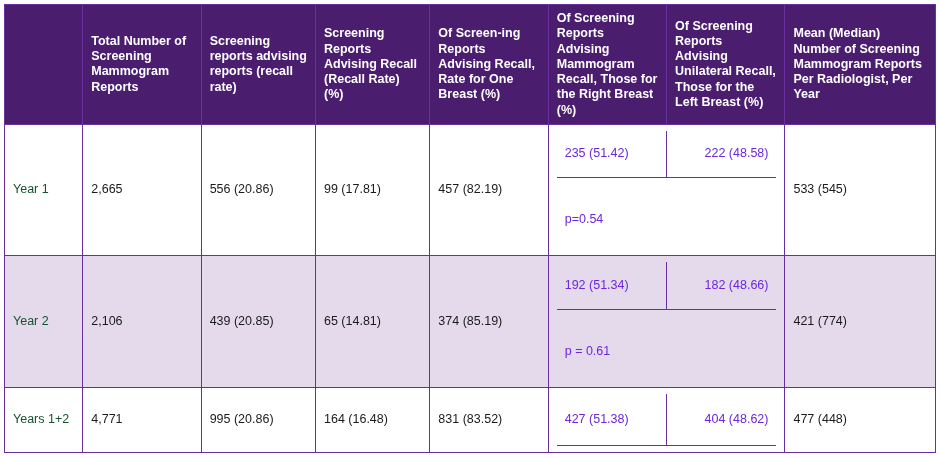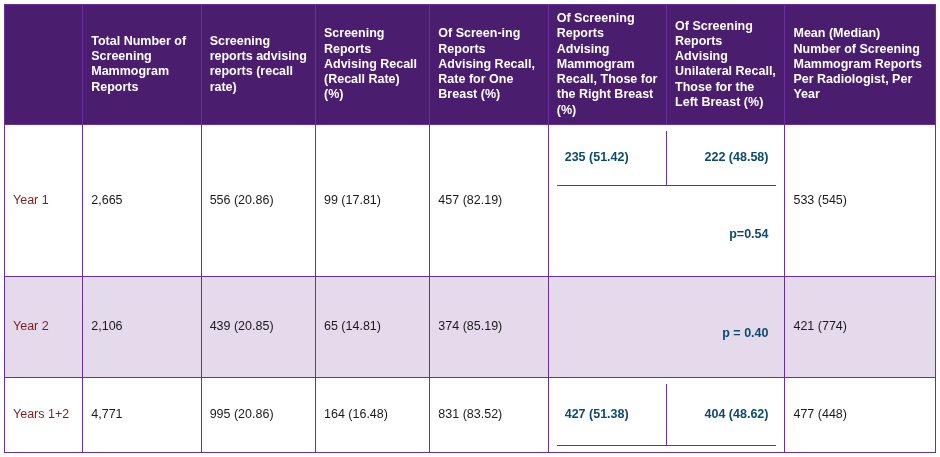--- a/index.html
+++ b/index.html
@@ -50,55 +50,54 @@
     font-size: 12.5px;
     color: #1b1b1b;
     background: #ffffff;
     line-height: 1.25;
   }
   tbody tr.alt td {
     background: #e4daec;
   }
   td.rowlabel {
     font-size: 12.5px;
-    color: #7f1d1d;
+    color: #14532d;
   }
   
   td.split {
     padding: 0;
     border: 1px solid #6a2f9e;
   }
   table.inner {
     border-collapse: collapse;
     table-layout: fixed;
     width: 100%;
     height: 100%;
   }
   table.inner td {
     border: 0;
     font-size: 12.5px;
     padding: 6px 8px;
     background: transparent;
-    color: #0c4a6e;
+    color: #6d28d9;
     vertical-align: middle;
-    font-weight: bold;
   }
   table.inner td.left-half {
     width: 50%;
     border-right: 1px solid #6a2f9e;
     border-bottom: 1px solid #6a2f9e;
     text-align: left;
   }
   table.inner td.right-half {
     width: 50%;
     border-bottom: 1px solid #6a2f9e;
     text-align: right;
   }
   table.inner td.pvalue {
-    text-align: right;
+    text-align: left;
     padding-top: 20px;
     padding-bottom: 7px;
   }
   
   col.c0 { width: 78px; }
   col.c1 { width: 118px; }
   col.c2 { width: 114px; }
   col.c3 { width: 114px; }
   col.c4 { width: 118px; }
   col.c5 { width: 118px; }
@@ -158,22 +157,26 @@
 
       <tr class="alt">
         <td class="rowlabel">Year 2</td>
         <td>2,106</td>
         <td>439 (20.85)</td>
         <td>65 (14.81)</td>
         <td>374 (85.19)</td>
         <td class="split" colspan="2">
           <table class="inner">
             <tbody>
+                <tr>
+              <td class="left-half">192 (51.34)</td>
+              <td class="right-half">182 (48.66)</td>
+            </tr>
             <tr>
-              <td class="pvalue" colspan="2">p = 0.40</td>
+              <td class="pvalue" colspan="2">p = 0.61</td>
             </tr>
           </tbody>
             </table>
         </td>
         <td>421 (774)</td>
       </tr>
 
       <tr>
         <td class="rowlabel">Years 1+2</td>
         <td>4,771</td>

